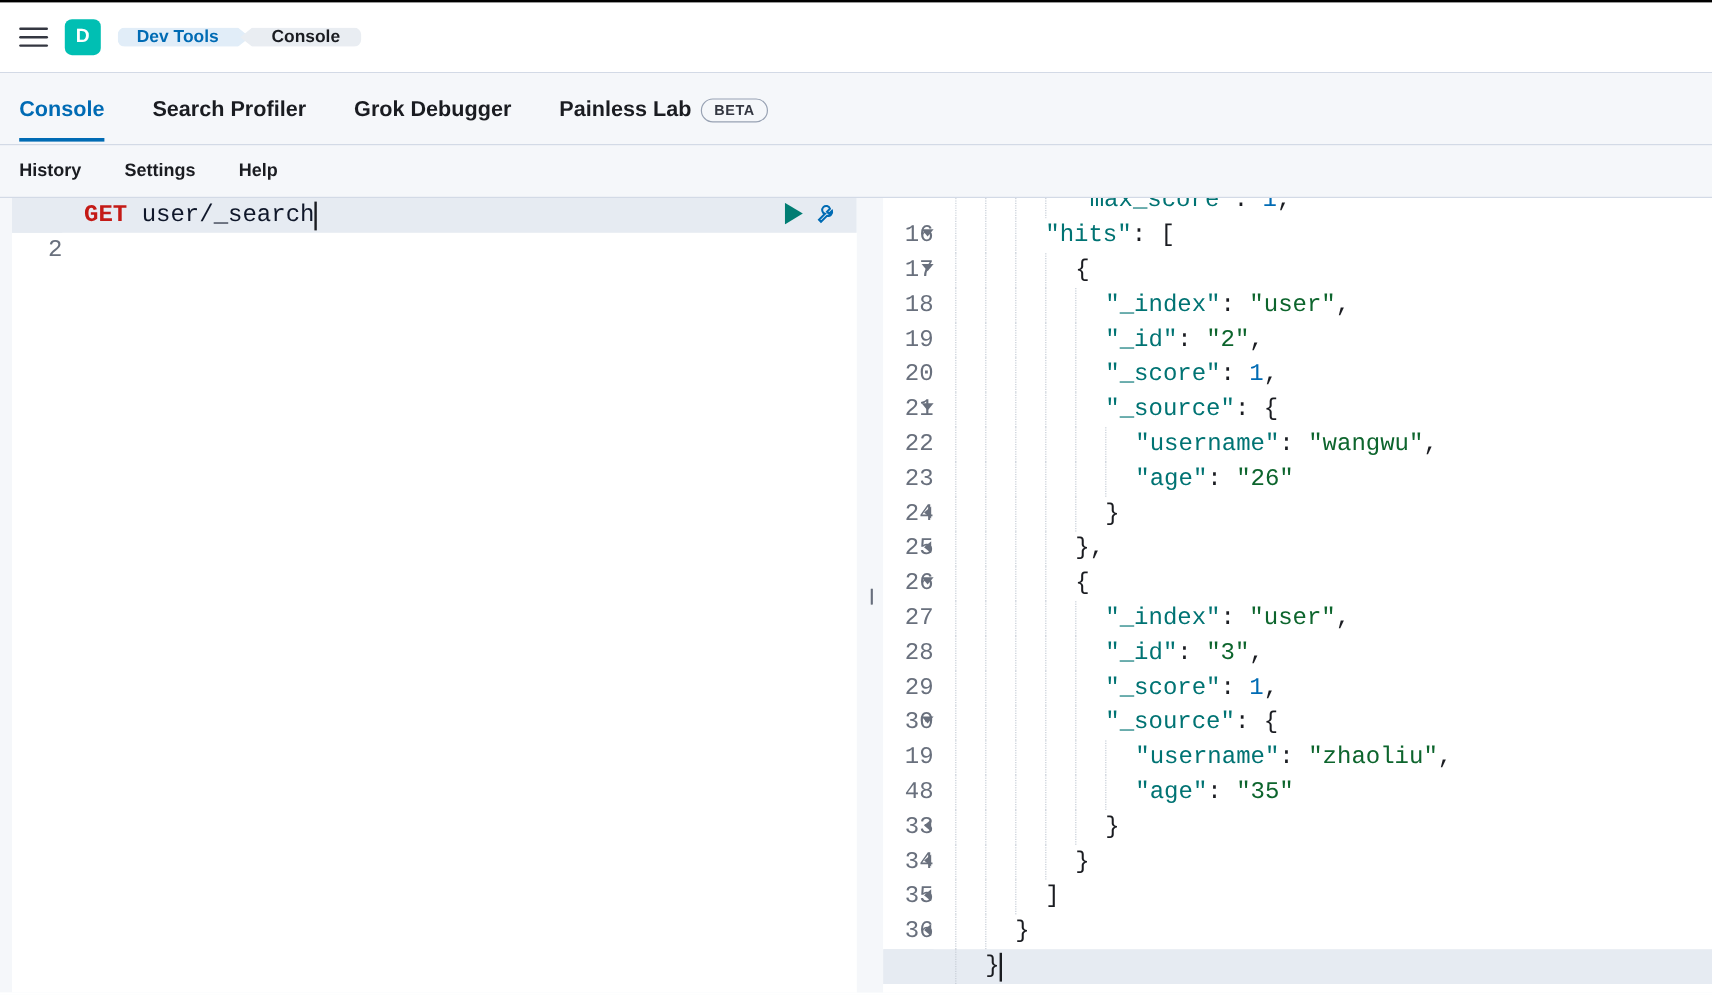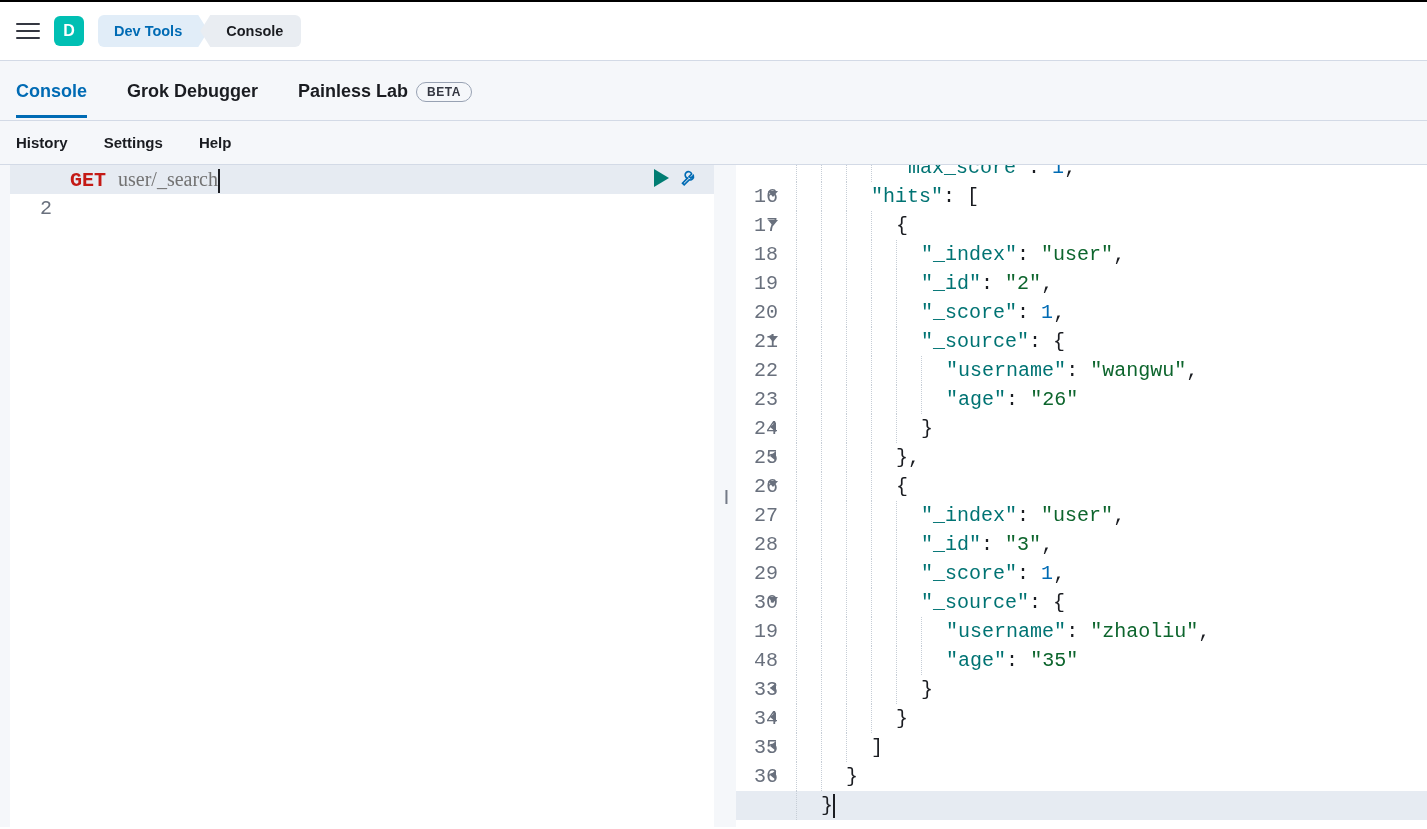--- a/index.html
+++ b/index.html
@@ -46,21 +46,21 @@
     align-items: center;
     justify-content: center;
     font-weight: 700;
     font-size: 16px;
   }
   .breadcrumbs {
     display: flex;
     align-items: center;
   }
   .crumb {
-    height: 32px;
+    height: 16px;
     display: flex;
     align-items: center;
     padding: 0 18px 0 24px;
     font-size: 14.5px;
     font-weight: 600;
     position: relative;
     cursor: pointer;
   }
   .crumb.first {
     background: #e1edf8;
@@ -221,21 +221,21 @@
   }
   .code .row.active-line {
     background: #e6ebf2;
     margin-left: -60px;
     padding-left: 60px;
   }
   .gutter .ln.active-line {
     background: #e6ebf2;
   }
   .k-method { color: #c41a16; font-weight: 700; }
-  .k-path   { color: #737373; font-family: Liberation Serif, serif; }
+  .k-path   { color: #0f172a; }
   .k-key    { color: #007373; }
   .k-punc   { color: #1a1c21; }
   .k-num    { color: #006bb4; }
   .k-str    { color: #0d652d; }
 
   .indent-guide {
     border-left: 1px dotted #c6cdd6;
     display: inline-block;
     height: 100%;
     vertical-align: top;
@@ -289,20 +289,21 @@
   <div class="breadcrumbs">
     <div class="crumb first">Dev Tools</div>
     <div class="crumb last">Console</div>
   </div>
 </div>
 
 <div class="content-wrap">
 
   <div class="tabs">
     <div class="tab active">Console</div>
+    <div class="tab">Search Profiler</div>
     <div class="tab">Grok Debugger</div>
     <div class="tab">
       <span>Painless Lab</span>
       <span class="beta-badge">BETA</span>
     </div>
   </div>
 
   <div class="toolbar">
     <div class="toolbar-item">History</div>
     <div class="toolbar-item">Settings</div>

